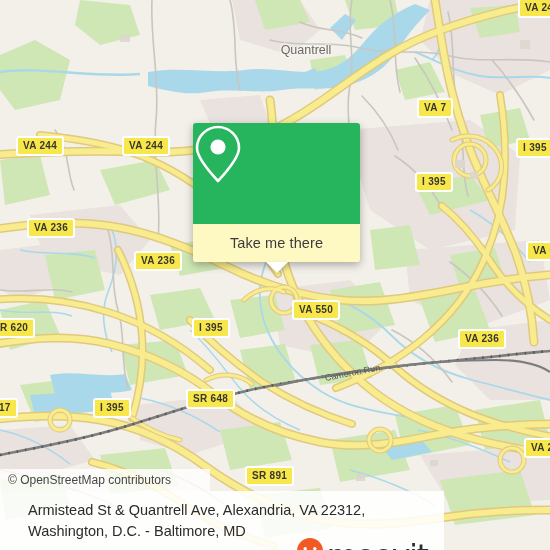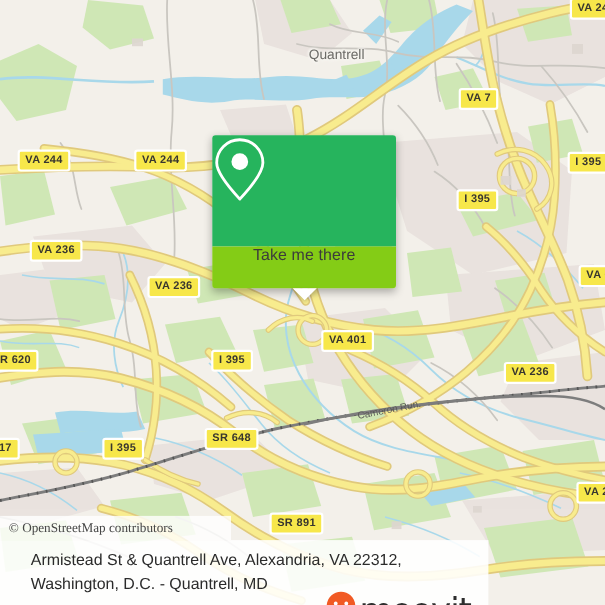--- a/index.html
+++ b/index.html
@@ -62,24 +62,24 @@
     overflow:visible;
     z-index:40;
   }
   #card-top{
     background:#26b45d;
     height:101px;
     border-radius:3px 3px 0 0;
     display:flex;align-items:center;justify-content:center;
   }
   #card-bottom{
-    background:#84cc16;
+    background:#fef9c3;
     height:38px;
     border-radius:0 0 3px 3px;
-    display:flex;align-items:flex-start;justify-content:center;
+    display:flex;align-items:center;justify-content:center;
     position:relative;
   }
   #card-label{
     color:#3c3c3c;
     font-size:14.5px;
     letter-spacing:.1px;
     font-family:"Liberation Sans", sans-serif;
   }
   #card-tail{
     position:absolute;
@@ -97,21 +97,21 @@
     position:absolute;left:0;top:469px;
     width:210px;height:22px;
     background:rgba(255,255,255,.80);
     display:flex;align-items:center;
     padding-left:8px;
     box-sizing:border-box;
     z-index:50;
   }
   #attrib span{
     color:#464646;font-size:12px;
-    font-family:Liberation Serif, serif;
+    font-family:Liberation Sans, sans-serif;
     text-align:center;
   }
   #footer{
     position:absolute;left:0;top:491px;
     width:444px;height:59px;
     background:rgba(255,255,255,.88);
     z-index:50;
   }
   #footer-text{
     position:absolute;left:28px;top:9px;
@@ -335,25 +335,25 @@
     <div class="shield" style="left:16px;top:136px;">VA 244</div>
     <div class="shield" style="left:122px;top:136px;">VA 244</div>
     <div class="shield" style="left:27px;top:218px;">VA 236</div>
     <div class="shield" style="left:134px;top:251px;">VA 236</div>
     <div class="shield" style="left:-14px;top:318px;">SR 620</div>
     <div class="shield" style="left:192px;top:318px;">I 395</div>
     <div class="shield" style="left:186px;top:389px;">SR 648</div>
     <div class="shield" style="left:-8px;top:398px;">17</div>
     <div class="shield" style="left:93px;top:398px;">I 395</div>
     <div class="shield" style="left:245px;top:466px;">SR 891</div>
-    <div class="shield" style="left:417px;top:80px;">VA 7</div>
+    <div class="shield" style="left:417px;top:98px;">VA 7</div>
     <div class="shield" style="left:518px;top:-2px;">VA 245</div>
     <div class="shield" style="left:516px;top:138px;">I 395</div>
     <div class="shield" style="left:415px;top:172px;">I 395</div>
-    <div class="shield" style="left:292px;top:300px;">VA 401</div>
+    <div class="shield" style="left:292px;top:300px;">VA 550</div>
     <div class="shield" style="left:526px;top:241px;">VA 613</div>
     <div class="shield" style="left:458px;top:329px;">VA 236</div>
     <div class="shield" style="left:524px;top:438px;">VA 236</div>
 
     <div id="card">
       <div id="card-top">
         <svg width="50" height="62" viewBox="0 0 50 62">
           <path d="M25,4 C13.4,4 4,13.4 4,25 C4,33 12,44 25,58 C38,44 46,33 46,25 C46,13.4 36.6,4 25,4 Z" fill="none" stroke="#ffffff" stroke-width="2.6" stroke-linejoin="round"></path>
           <circle cx="25" cy="24" r="7.6" fill="#ffffff"></circle>
         </svg>
@@ -365,21 +365,21 @@
     </div>
   </div>
 
   <div id="attrib">
     <span>© OpenStreetMap contributors</span>
   </div>
 
   <div id="footer">
     <div id="footer-text">
       <div>Armistead St &amp; Quantrell Ave, Alexandria, VA 22312,</div>
-      <div>Washington, D.C. - Quantrell, MD</div>
+      <div>Washington, D.C. - Baltimore, MD</div>
     </div>
     <div id="logo">
       <svg width="28" height="36" viewBox="0 0 28 36">
         <path d="M14,1 C6.8,1 1,6.8 1,14 C1,20 7,27.5 14,35 C21,27.5 27,20 27,14 C27,6.8 21.2,1 14,1 Z" fill="#f15a24"></path>
         <circle cx="9.2" cy="11.6" r="1.7" fill="#ffffff"></circle>
         <circle cx="18.8" cy="11.6" r="1.7" fill="#ffffff"></circle>
         <path d="M8.6,16.4 C10.2,19.4 17.8,19.4 19.4,16.4" fill="none" stroke="#ffffff" stroke-width="2.1" stroke-linecap="round"></path>
       </svg>
       <span id="logo-text">moovit</span>
     </div>

